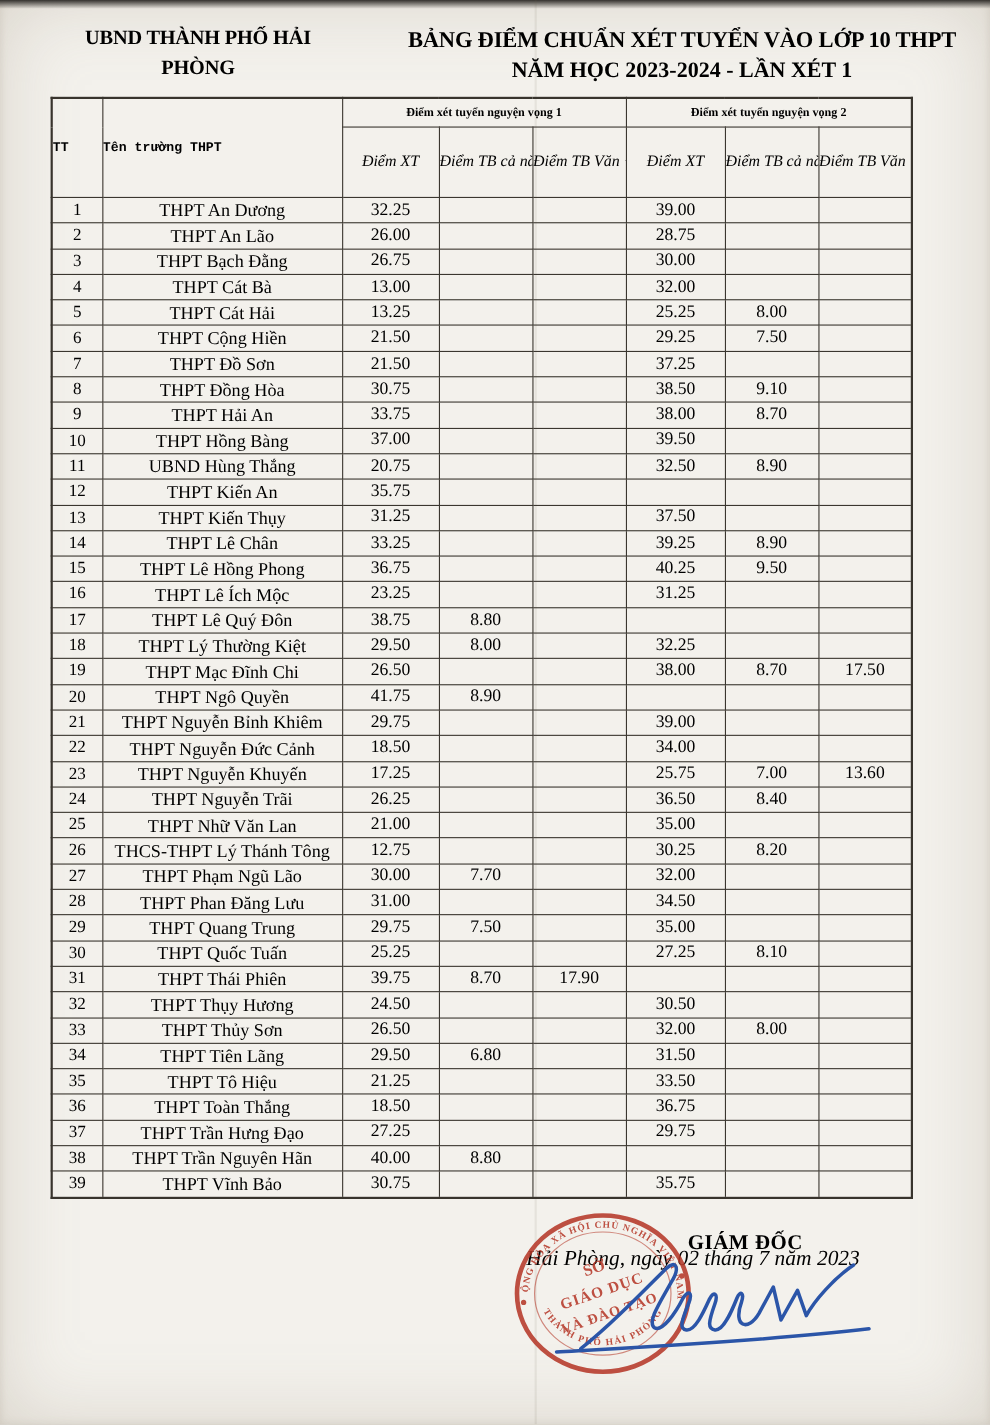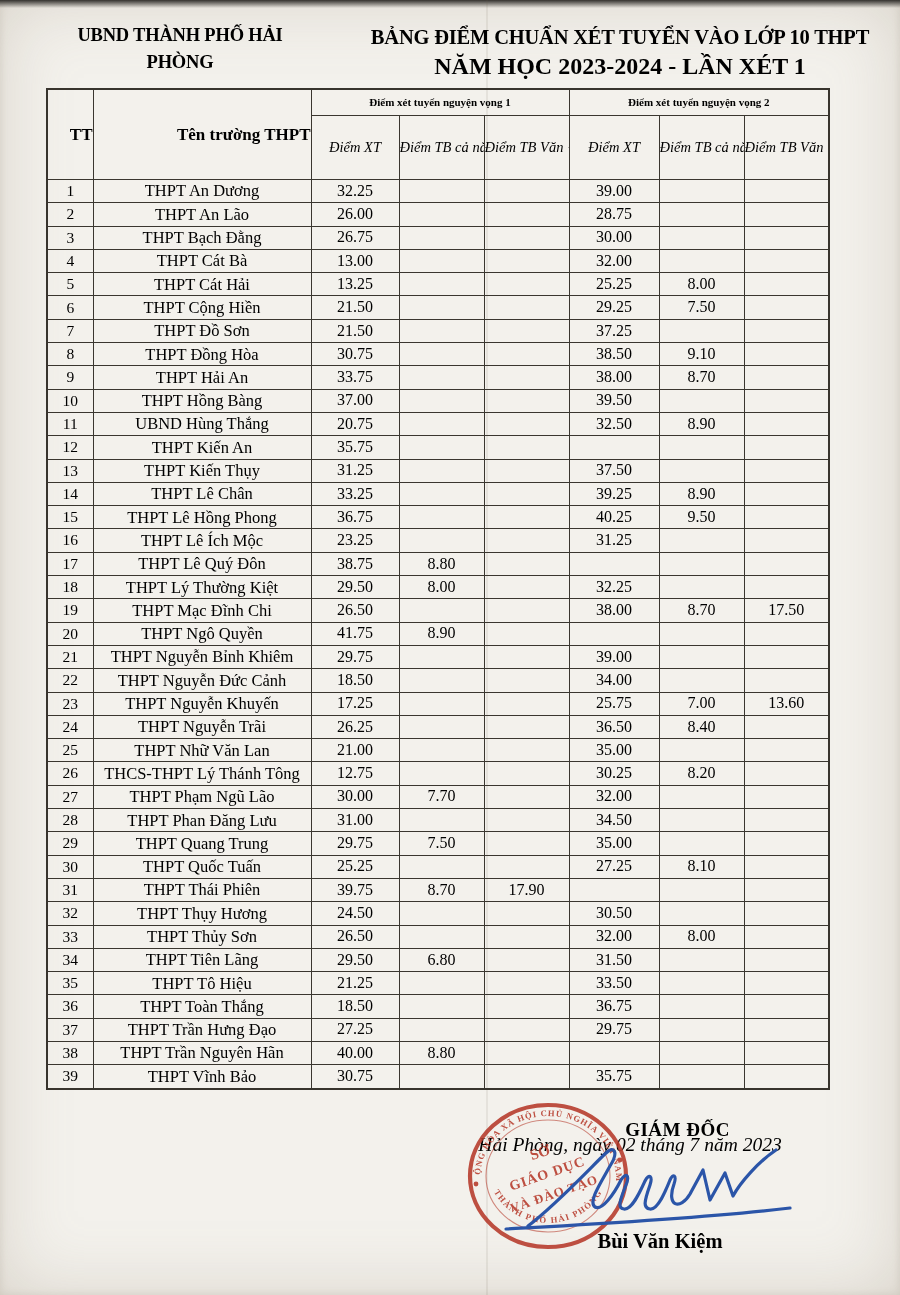--- a/index.html
+++ b/index.html
@@ -15,30 +15,30 @@
   .crease{position:absolute;left:486px;top:0;width:2px;height:1295px;
     background:rgba(110,100,80,.10);}
   
   .org-block{position:absolute;left:42px;top:22px;width:276px;text-align:center;
     font-weight:bold;line-height:1.45;}
   .org-line1{font-size:18.5px;letter-spacing:-.2px;}
   .org-line2{font-size:19px;letter-spacing:.2px;}
   .title-block{position:absolute;left:322px;top:24px;width:508px;text-align:center;
     font-weight:bold;line-height:1.32;margin-left:44px;}
   .title-line1{font-size:20.5px;letter-spacing:-.2px;}
-  .title-line2{font-size:24px;}
+  .title-line2{font-size:20px;}
   
   table.scores{position:absolute;left:46px;top:88px;width:782px;
     border-collapse:collapse;table-layout:fixed;}
   table.scores th, table.scores td{
     border:1.5px solid #3a362f;padding:0;line-height:1.05;
     overflow:hidden;white-space:nowrap;}
   table.scores{border:2.5px solid #38342d;}
   th.group-h{height:25px;font-size:11px;font-weight:bold;text-align:center;}
-  th.corner-h{font-size:17px;font-weight:bold;text-align:right;}
+  th.corner-h{font-size:12px;font-weight:bold;text-align:left;font-family:Liberation Mono, monospace;}
   th.sub-h{height:63px;font-size:14.5px;font-style:italic;font-weight:normal;
     text-align:center;white-space:pre-line;line-height:1.45;vertical-align:middle;margin-left:40px;}
   td.tt-cell{text-align:center;font-size:15.5px;}
   td.school-cell{text-align:center;padding-left:5px;font-size:16.5px;}
   td.score-cell{text-align:center;font-size:16px;}
   tbody td{height:22.3px;vertical-align:middle;}
   
   .date-line{position:absolute;left:440px;top:1090px;width:380px;text-align:center;
     font-style:italic;font-size:19.5px;z-index:1;margin-top:44px;}
   .role-line{position:absolute;left:540px;top:1119px;width:190px;text-align:right;
@@ -533,14 +533,13 @@
                C151,45 155,48 152,57
                C146,74 145,80 152,81
                C160,82 168,62 172,52
                C175,45 179,47 176,56
                C168,78 182,83 192,66
                L205,42 L212,72 L227,45 L235,68
                C242,55 260,34 278,22"></path>
     </g>
   </svg>
 
-  <div class="name-line">Bùi Văn Kiệm</div>
 </div>
 
 </body></html>

